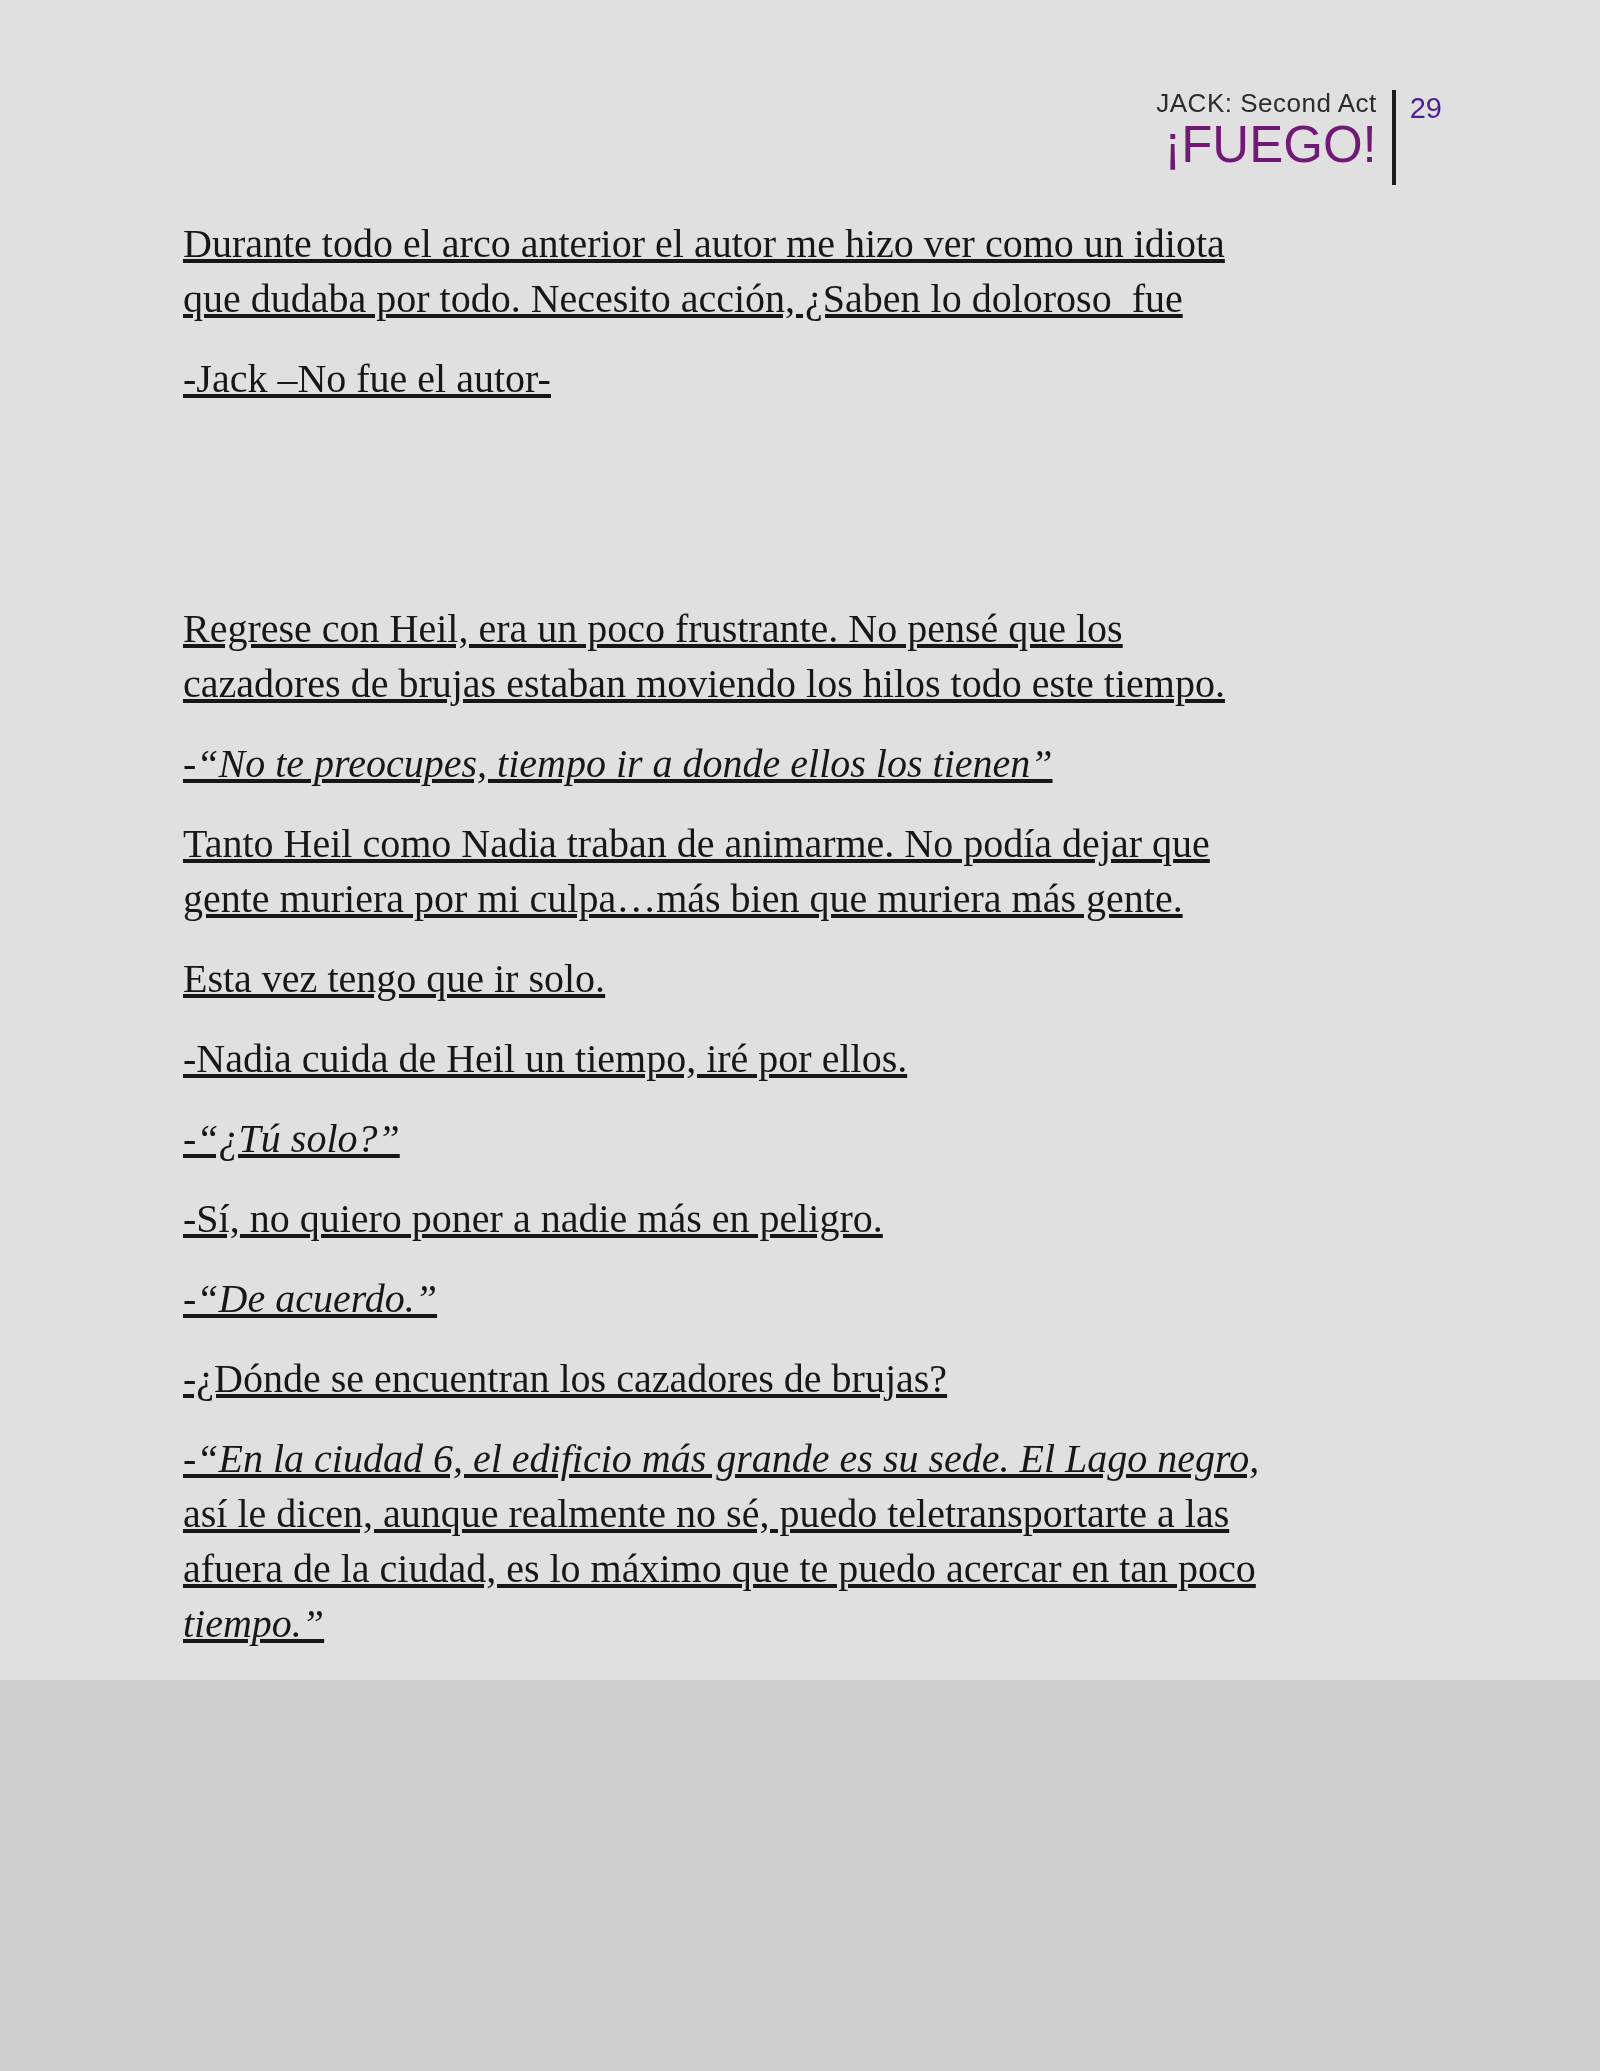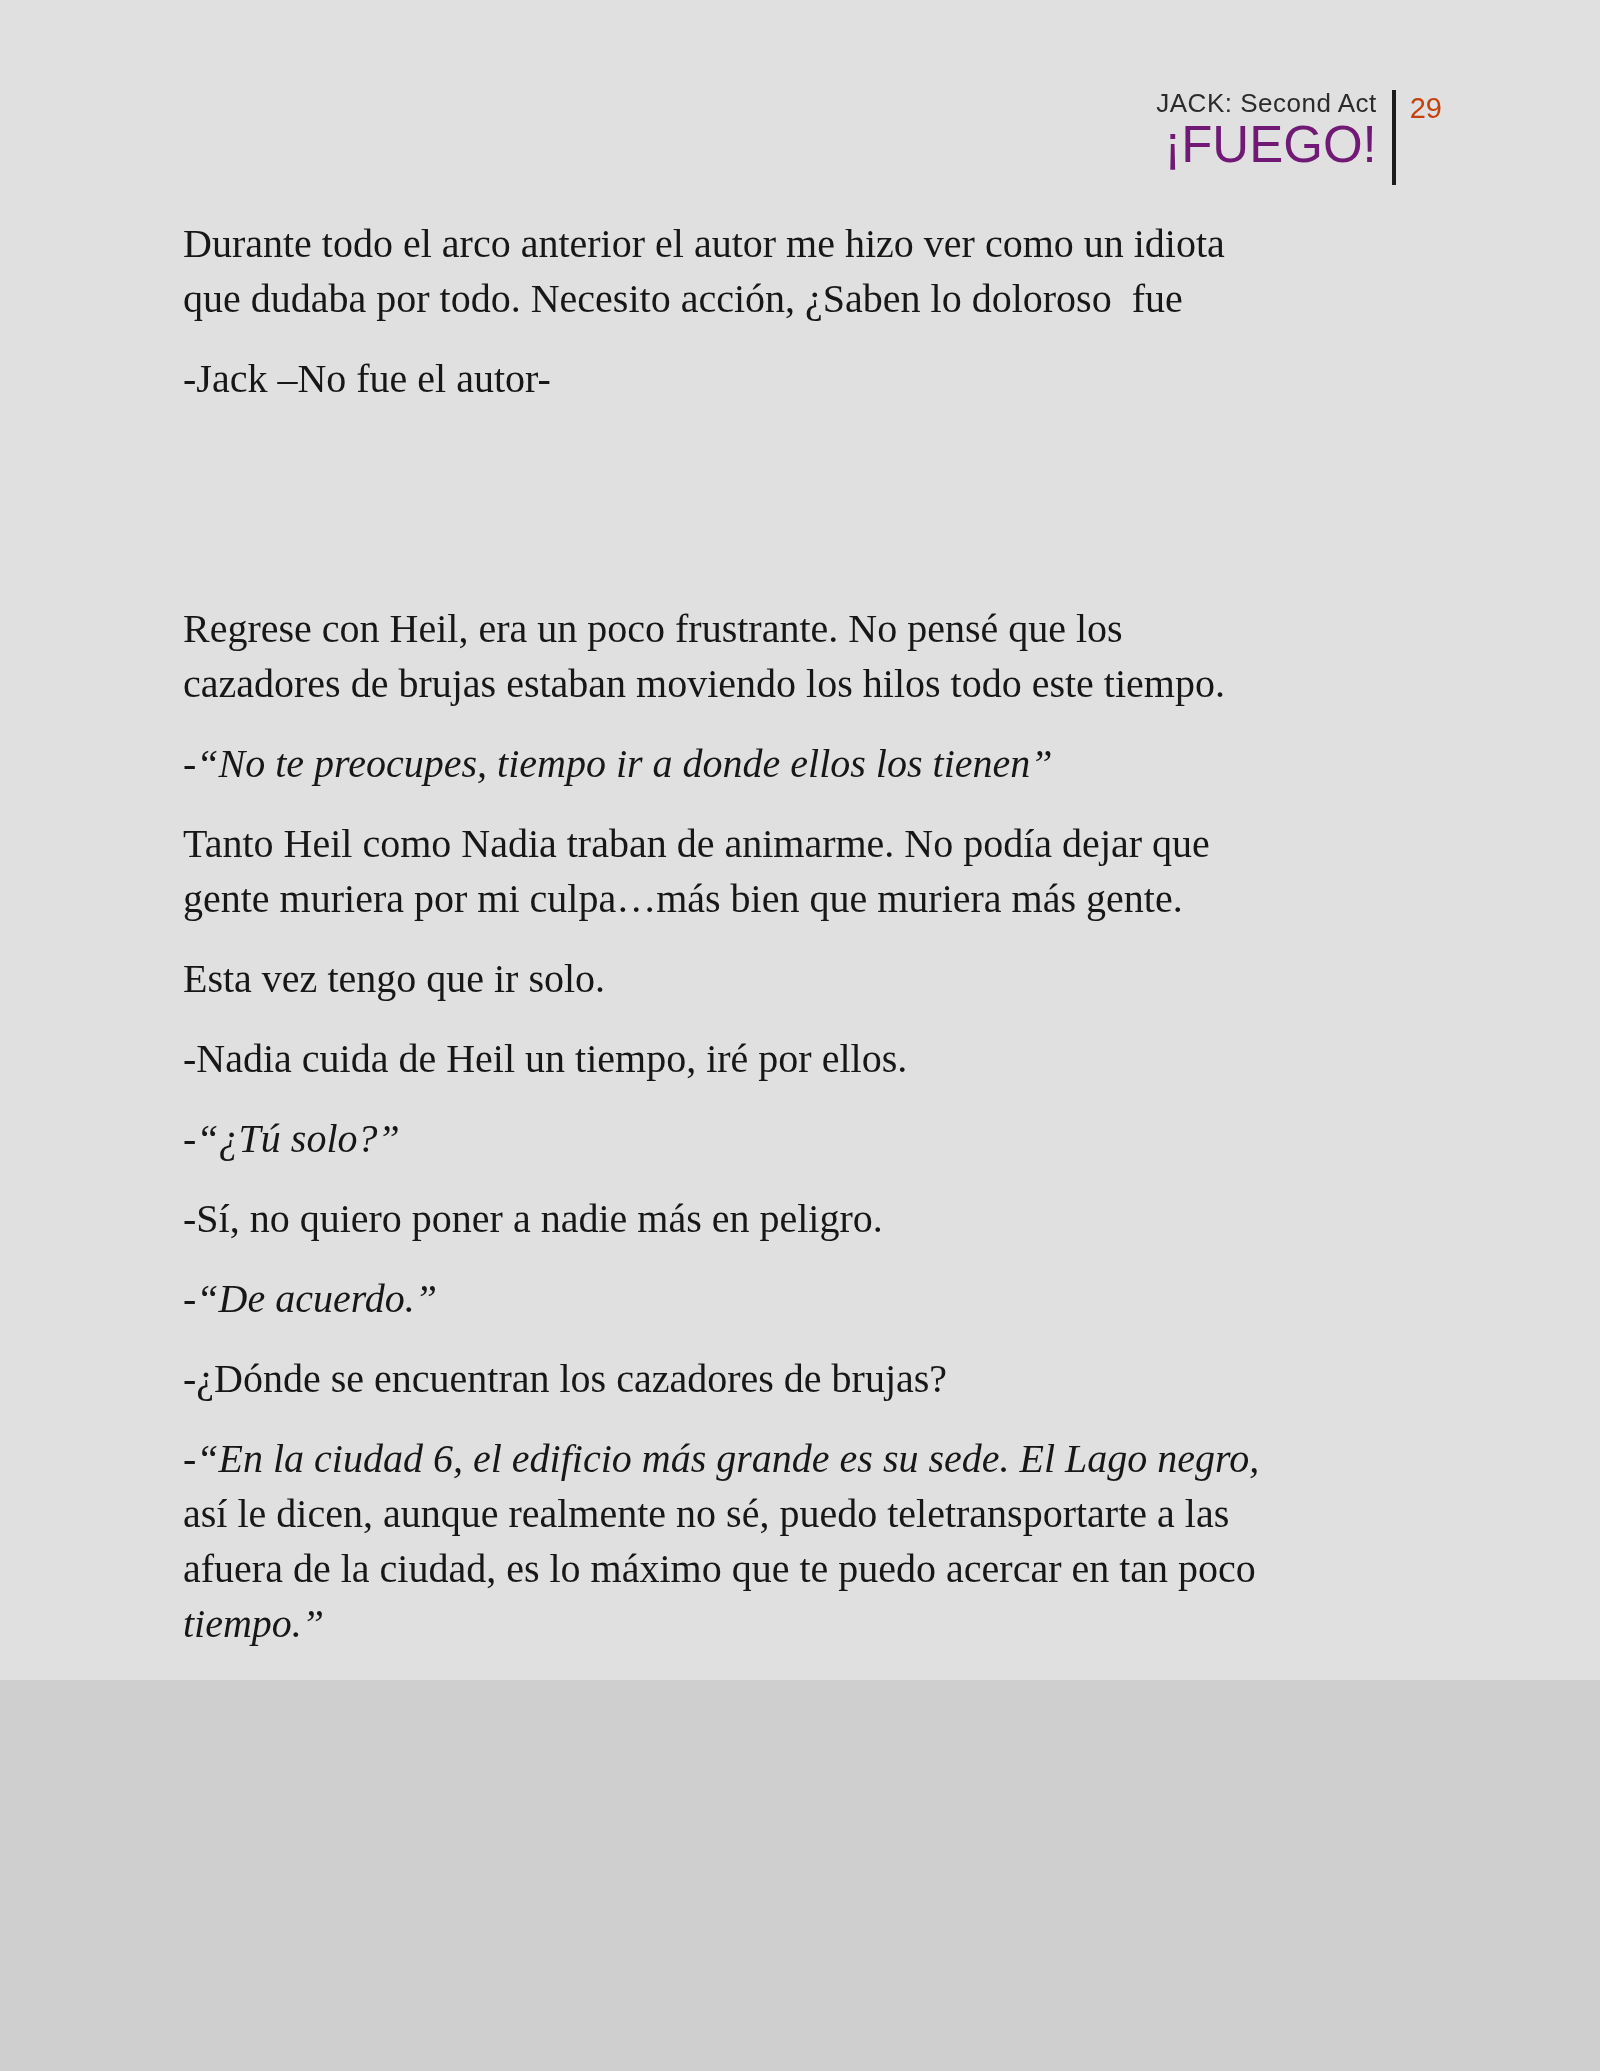--- a/index.html
+++ b/index.html
@@ -27,30 +27,30 @@
   .chapter-title{
     font-size:51px;line-height:52px;font-weight:normal;color:#701a75;
     margin-top:1px;letter-spacing:0px;
   }
   .header-divider{
     width:4px;height:95px;background:#1c1c1c;
     margin:2px 14px 0 15px;
   }
   .header-page-number{
     font-family:"Liberation Sans", sans-serif;
-    font-size:29px;line-height:32px;color:#c2410c;
+    font-size:29px;line-height:32px;color:#4c1d95;
     margin-top:4px;
   }
   
   .body-text{
     padding:216px 0 0 183px;
     font-size:40px;line-height:55px;
   }
   .para{margin:0 0 25px 0;}
-  .line{display:block;white-space:pre;}
+  .line{display:block;white-space:pre;text-decoration:underline;}
   .italic{font-style:italic;}
   .big-gap{height:170px;}
   
   .footer{
     width:1205px;
     text-align:right;
     font-size:40px;line-height:55px;
     color:#14532d;
   }
 </style>

